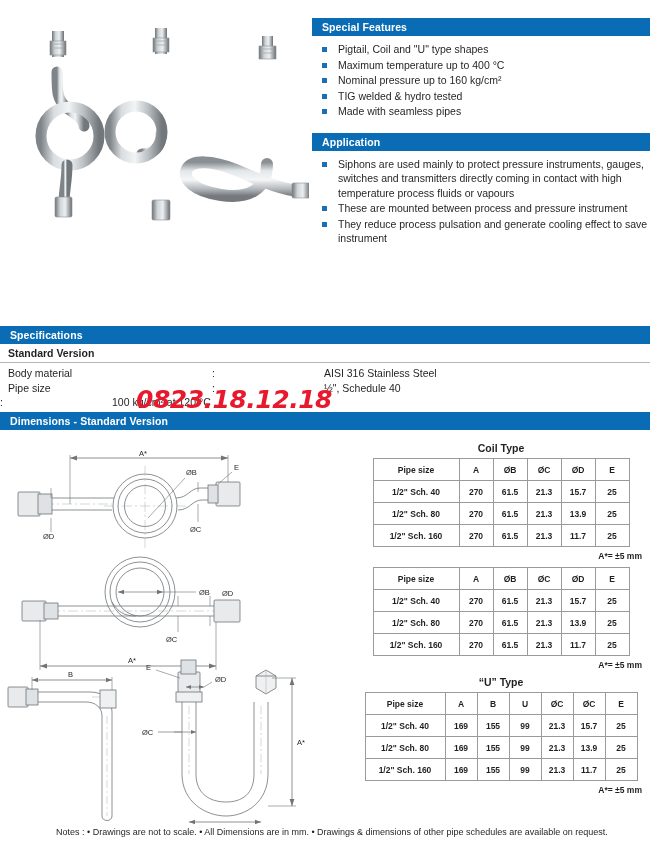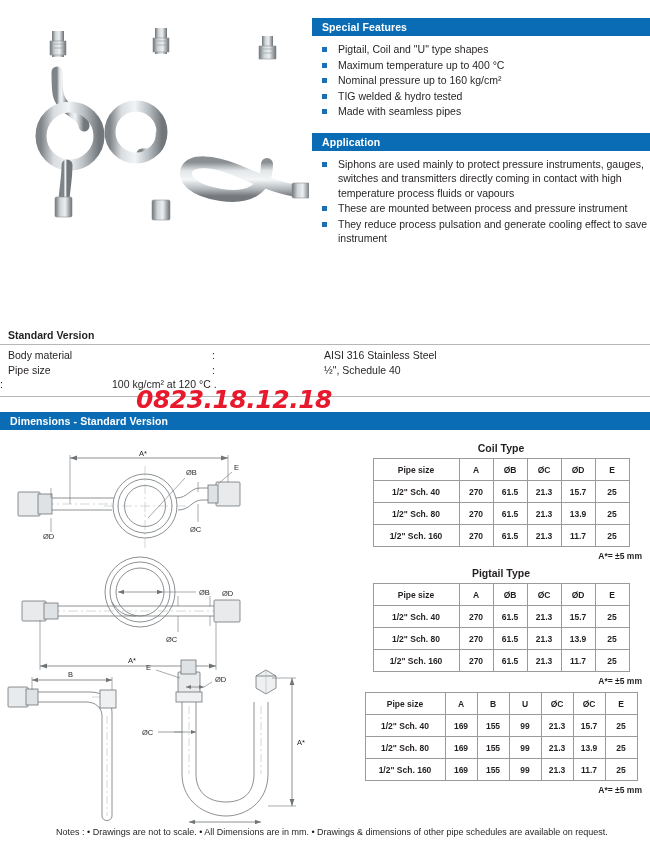--- a/index.html
+++ b/index.html
@@ -205,20 +205,21 @@
     <div class="bar">Application</div>
     <ul class="feat app-list">
       <li>Siphons are used mainly to protect pressure instruments, gauges, switches and transmitters directly coming in contact with high temperature process fluids or vapours</li>
       <li>These are mounted between process and pressure instrument</li>
       <li>They reduce process pulsation and generate cooling effect to save the instrument</li>
     </ul>
   </div>
 </div>
 
 <div class="specs">
+  <div class="bar">Specifications</div>
   <div class="stdver">Standard Version</div>
   <div class="spectable">
     <div class="specrow">
       <div class="sp-label">Body material</div>
       <div class="sp-colon">:</div>
       <div class="sp-val">AISI 316 Stainless Steel</div>
     </div>
     <div class="specrow">
       <div class="sp-label">Pipe size</div>
       <div class="sp-colon">:</div>
@@ -423,21 +424,20 @@
         <td class="nc">21.3</td>
         <td class="nc">11.7</td>
         <td class="nc">25</td>
       </tr>
     </tbody>
       </table>
     <div class="tol">A*= ±5 mm</div>
   </div>
 
   <div class="tblwrap">
-    <div class="tbl-title">Pigtail Type</div>
     <table class="dt">
       <tbody>
           <tr>
         <th class="psz">Pipe size</th>
         <th class="nc">A</th>
         <th class="nc">ØB</th>
         <th class="nc">ØC</th>
         <th class="nc">ØD</th>
         <th class="nc">E</th>
       </tr>
@@ -464,20 +464,21 @@
         <td class="nc">21.3</td>
         <td class="nc">11.7</td>
         <td class="nc">25</td>
       </tr>
     </tbody>
       </table>
     <div class="tol">A*= ±5 mm</div>
   </div>
 
   <div class="tblwrap">
+    <div class="tbl-title">“U”  Type</div>
     <table class="dt u">
       <tbody>
           <tr>
         <th class="psz">Pipe size</th>
         <th class="nc">A</th>
         <th class="nc">B</th>
         <th class="nc">U</th>
         <th class="nc">ØC</th>
         <th class="nc">ØC</th>
         <th class="nc">E</th>

